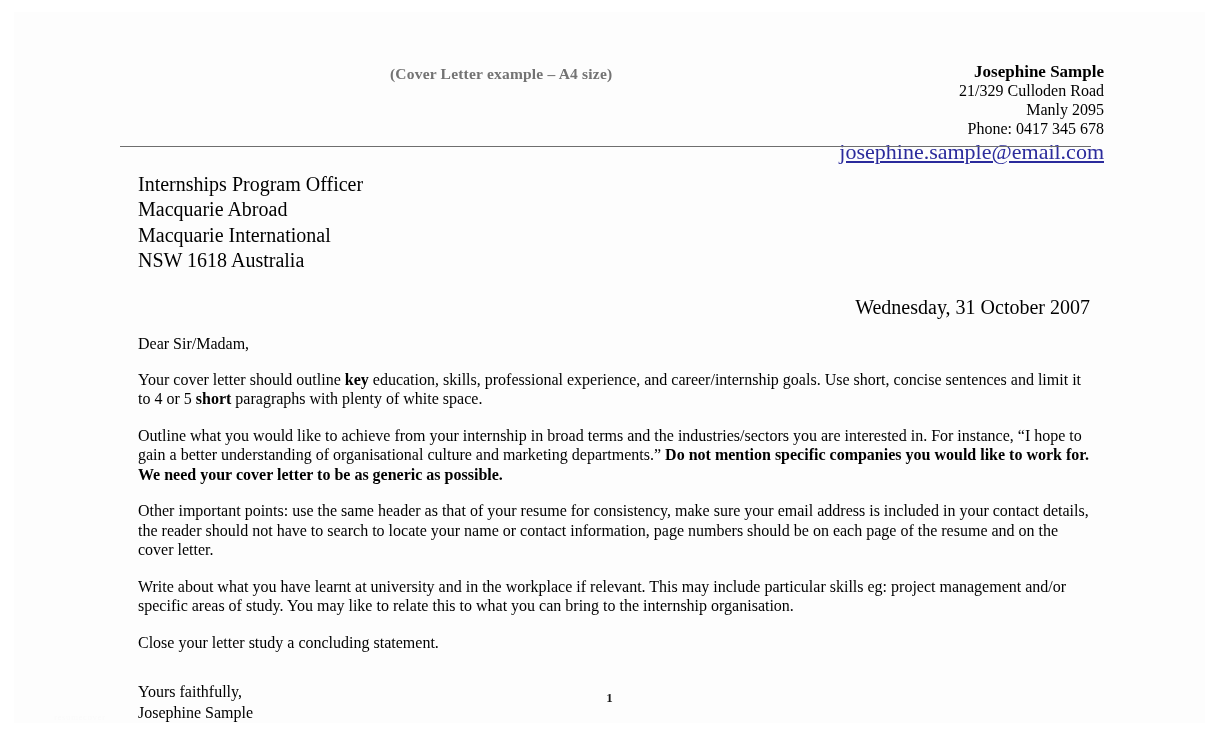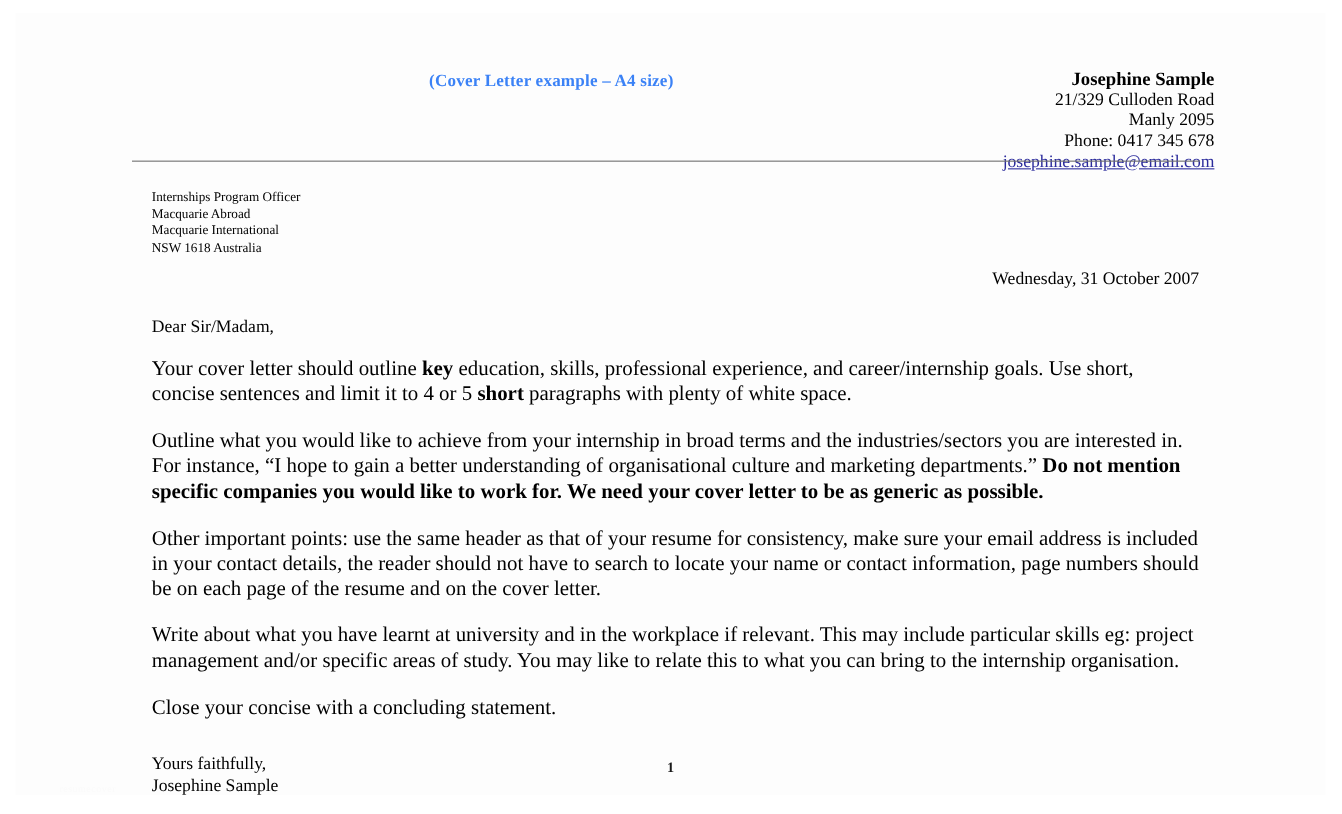--- a/index.html
+++ b/index.html
@@ -32,21 +32,21 @@
     top: 0;
     width: 1191px;
     height: 82px;
   }
   #doc-caption {
     position: absolute;
     left: 376px;
     top: 53px;
     font-size: 15.5px;
     font-weight: bold;
-    color: #3b82f6;
+    color: #737373;
     letter-spacing: 0.2px;
     white-space: nowrap;
   }
   #sender-block {
     position: absolute;
     right: 101px;
     top: 50px;
     text-align: right;
     line-height: 1.18;
     color: #000000;
@@ -54,21 +54,21 @@
   #sender-name {
     font-size: 17px;
     font-weight: bold;
     white-space: nowrap;
   }
   .sender-line {
     font-size: 16px;
     white-space: nowrap;
   }
   #sender-email {
-    font-size: 16px;
+    font-size: 22px;
     color: #2b2b9c;
     text-decoration: underline;
     white-space: nowrap;
     display: inline-block;
     cursor: pointer;
   }
 
   
   #header-divider {
     position: absolute;
@@ -82,38 +82,38 @@
   
   #letter-body {
     position: absolute;
     left: 124px;
     top: 160px;
     width: 953px;
     color: #000000;
   }
   #recipient-block {
     line-height: 1.27;
-    font-size: 12px;
+    font-size: 20px;
   }
   .recipient-line {
     white-space: nowrap;
   }
   #letter-date {
-    margin-top: 12px;
+    margin-top: 22px;
     text-align: right;
-    font-size: 16px;
+    font-size: 20px;
     padding-right: 1px;
   }
   #salutation {
-    margin-top: 26px;
+    margin-top: 16px;
     font-size: 16px;
   }
   .body-paragraph {
     margin-top: 17px;
-    font-size: 19px;
+    font-size: 16px;
     line-height: 1.22;
     text-align: left;
   }
   .body-paragraph b {
     font-weight: bold;
   }
   #closing-block {
     margin-top: 30px;
     font-size: 16px;
     line-height: 1.27;
@@ -181,21 +181,21 @@
     <div id="salutation">Dear Sir/Madam,</div>
 
     <p class="body-paragraph"><span>Your cover letter should outline </span><b>key</b><span> education, skills, professional experience, and career/internship goals. Use short, concise sentences and limit it to 4 or 5 </span><b>short</b><span> paragraphs with plenty of white space.</span></p>
 
     <p class="body-paragraph"><span>Outline what you would like to achieve from your internship in broad terms and the industries/sectors you are interested in. For instance, “I hope to gain a better understanding of organisational culture and marketing departments.” </span><b>Do not mention specific companies you would like to work for. We need your cover letter to be as generic as possible.</b></p>
 
     <p class="body-paragraph">Other important points: use the same header as that of your resume for consistency, make sure your email address is included in your contact details, the reader should not have to search to locate your name or contact information, page numbers should be on each page of the resume and on the cover letter.</p>
 
     <p class="body-paragraph">Write about what you have learnt at university and in the workplace if relevant. This may include particular skills eg: project management and/or specific areas of study. You may like to relate this to what you can bring to the internship organisation.</p>
 
-    <p class="body-paragraph">Close your concise with a concluding statement.</p>
+    <p class="body-paragraph">Close your letter study a concluding statement.</p>
 
     <div id="closing-block">
       <div class="closing-line">Yours faithfully,</div>
       <div class="closing-line">Josephine Sample</div>
     </div>
 
   </div>
 
   <div id="page-number">1</div>
 

